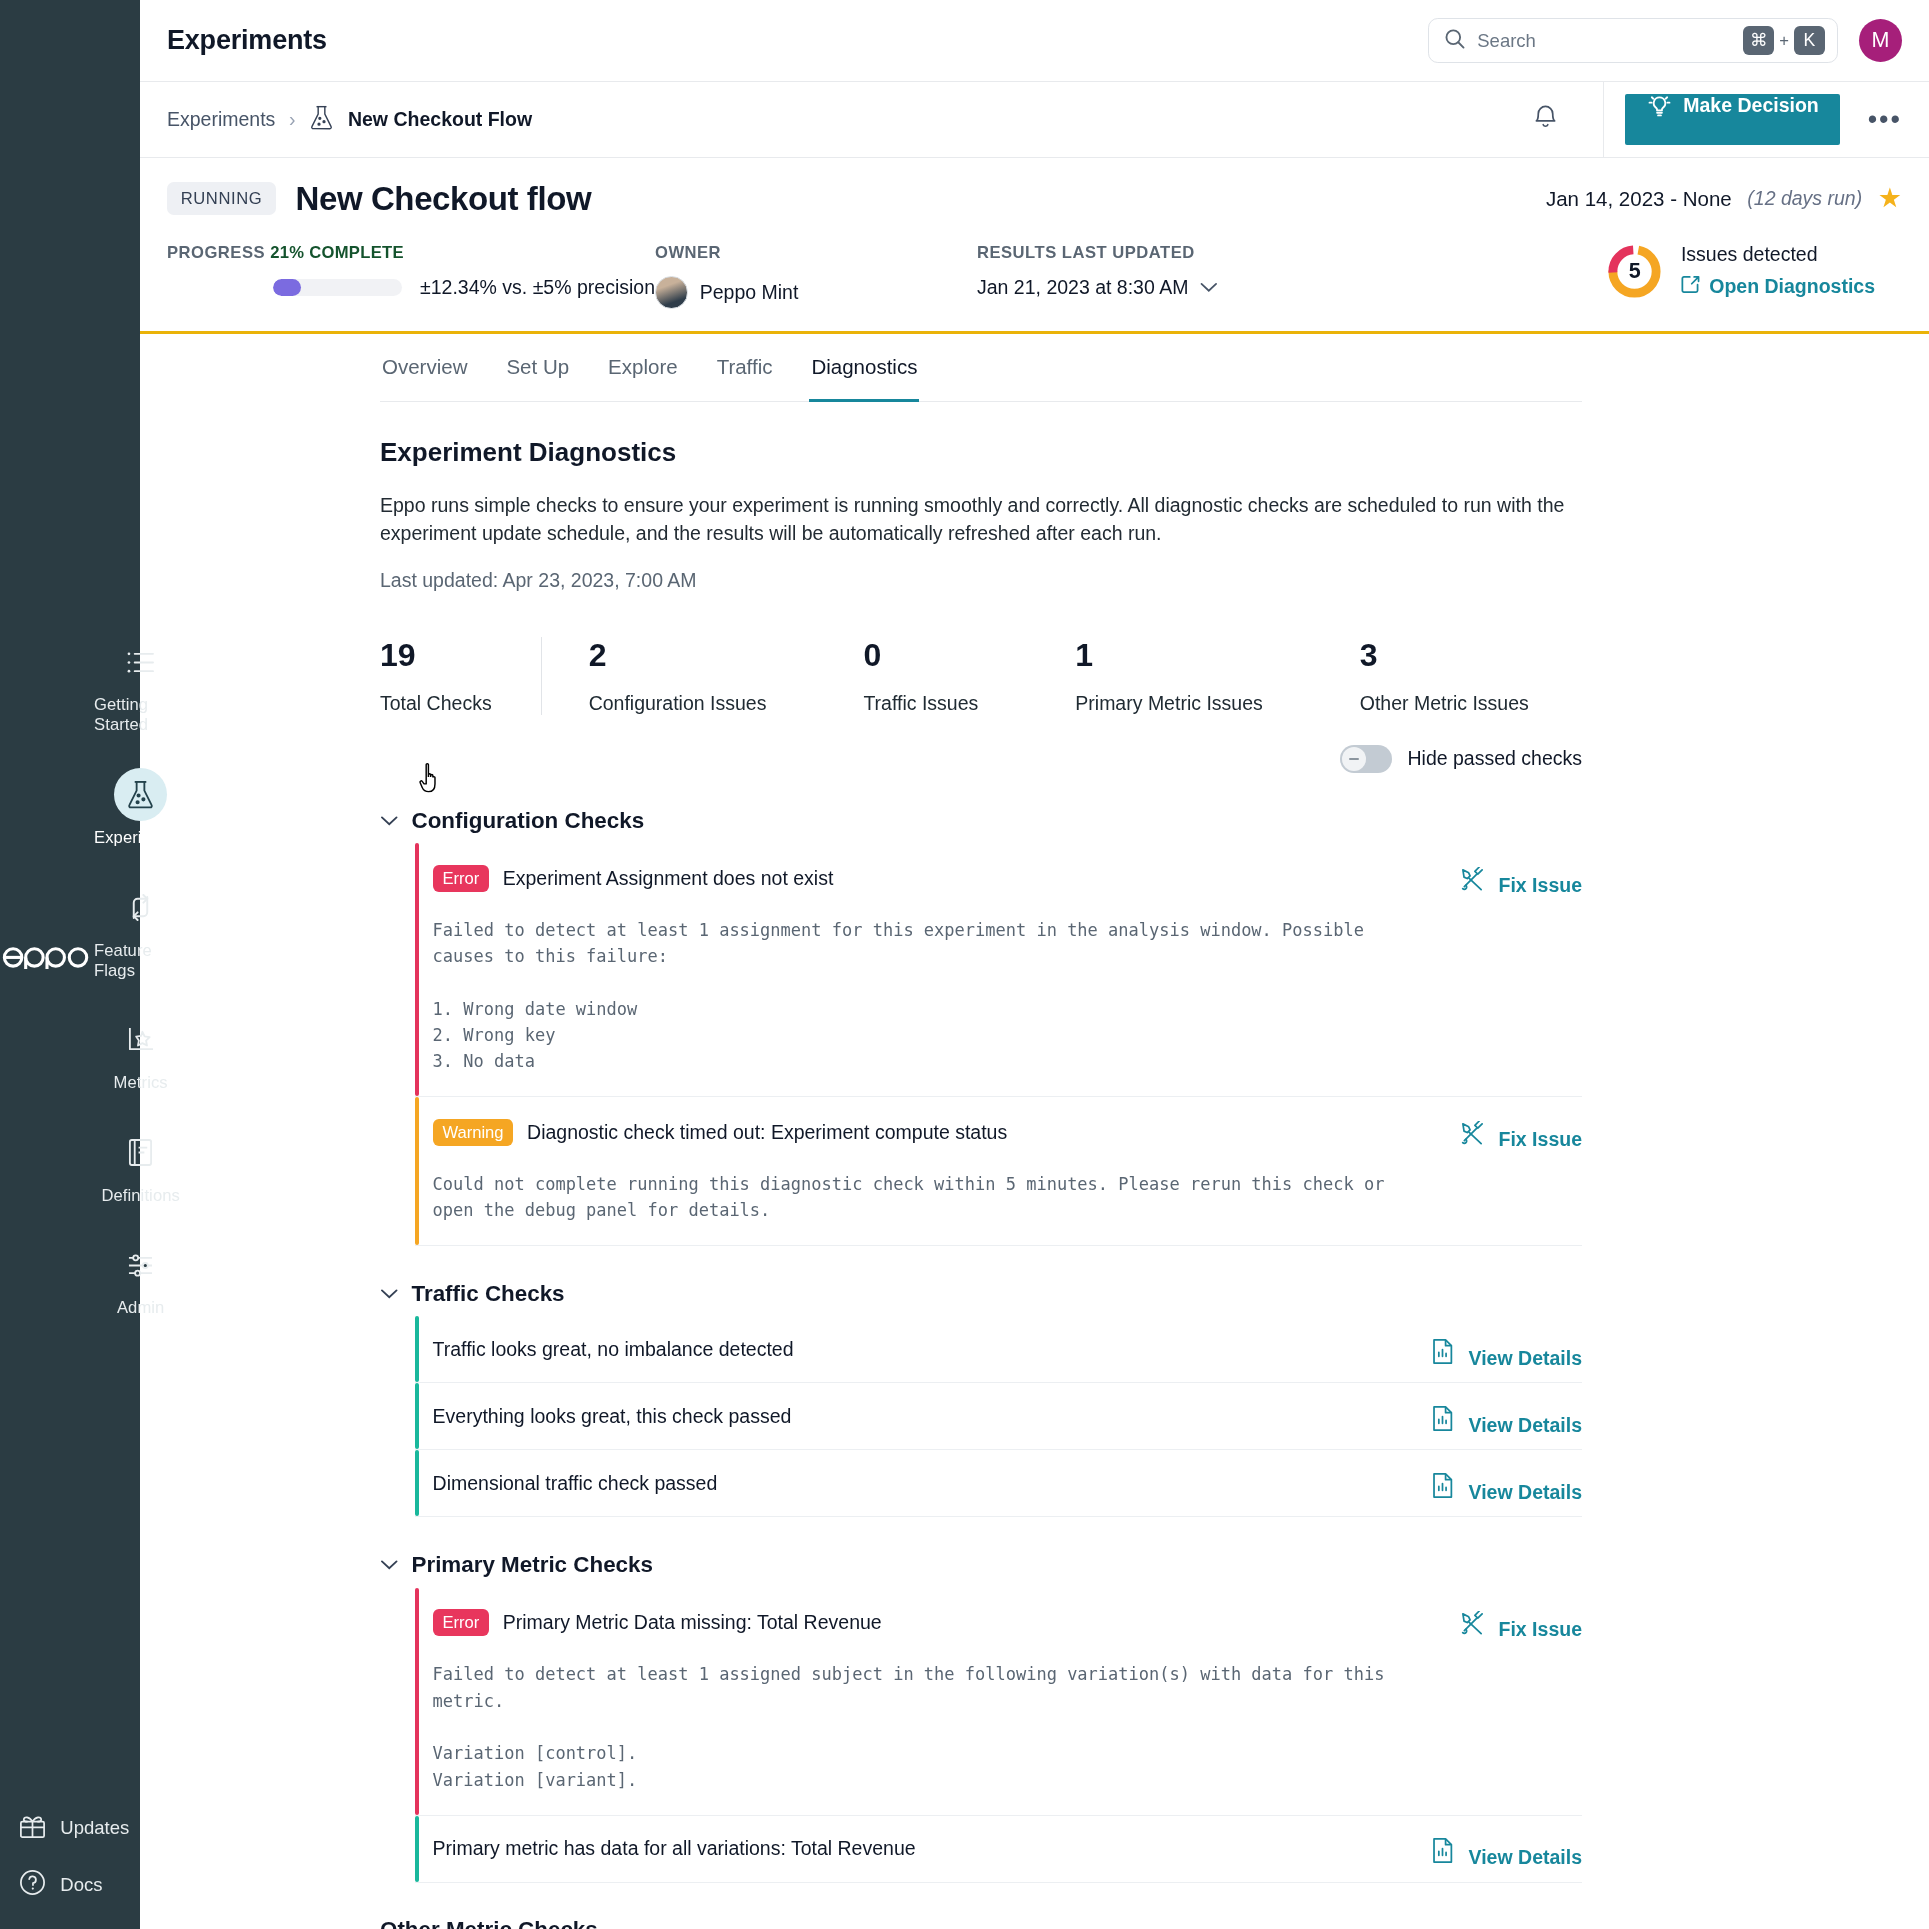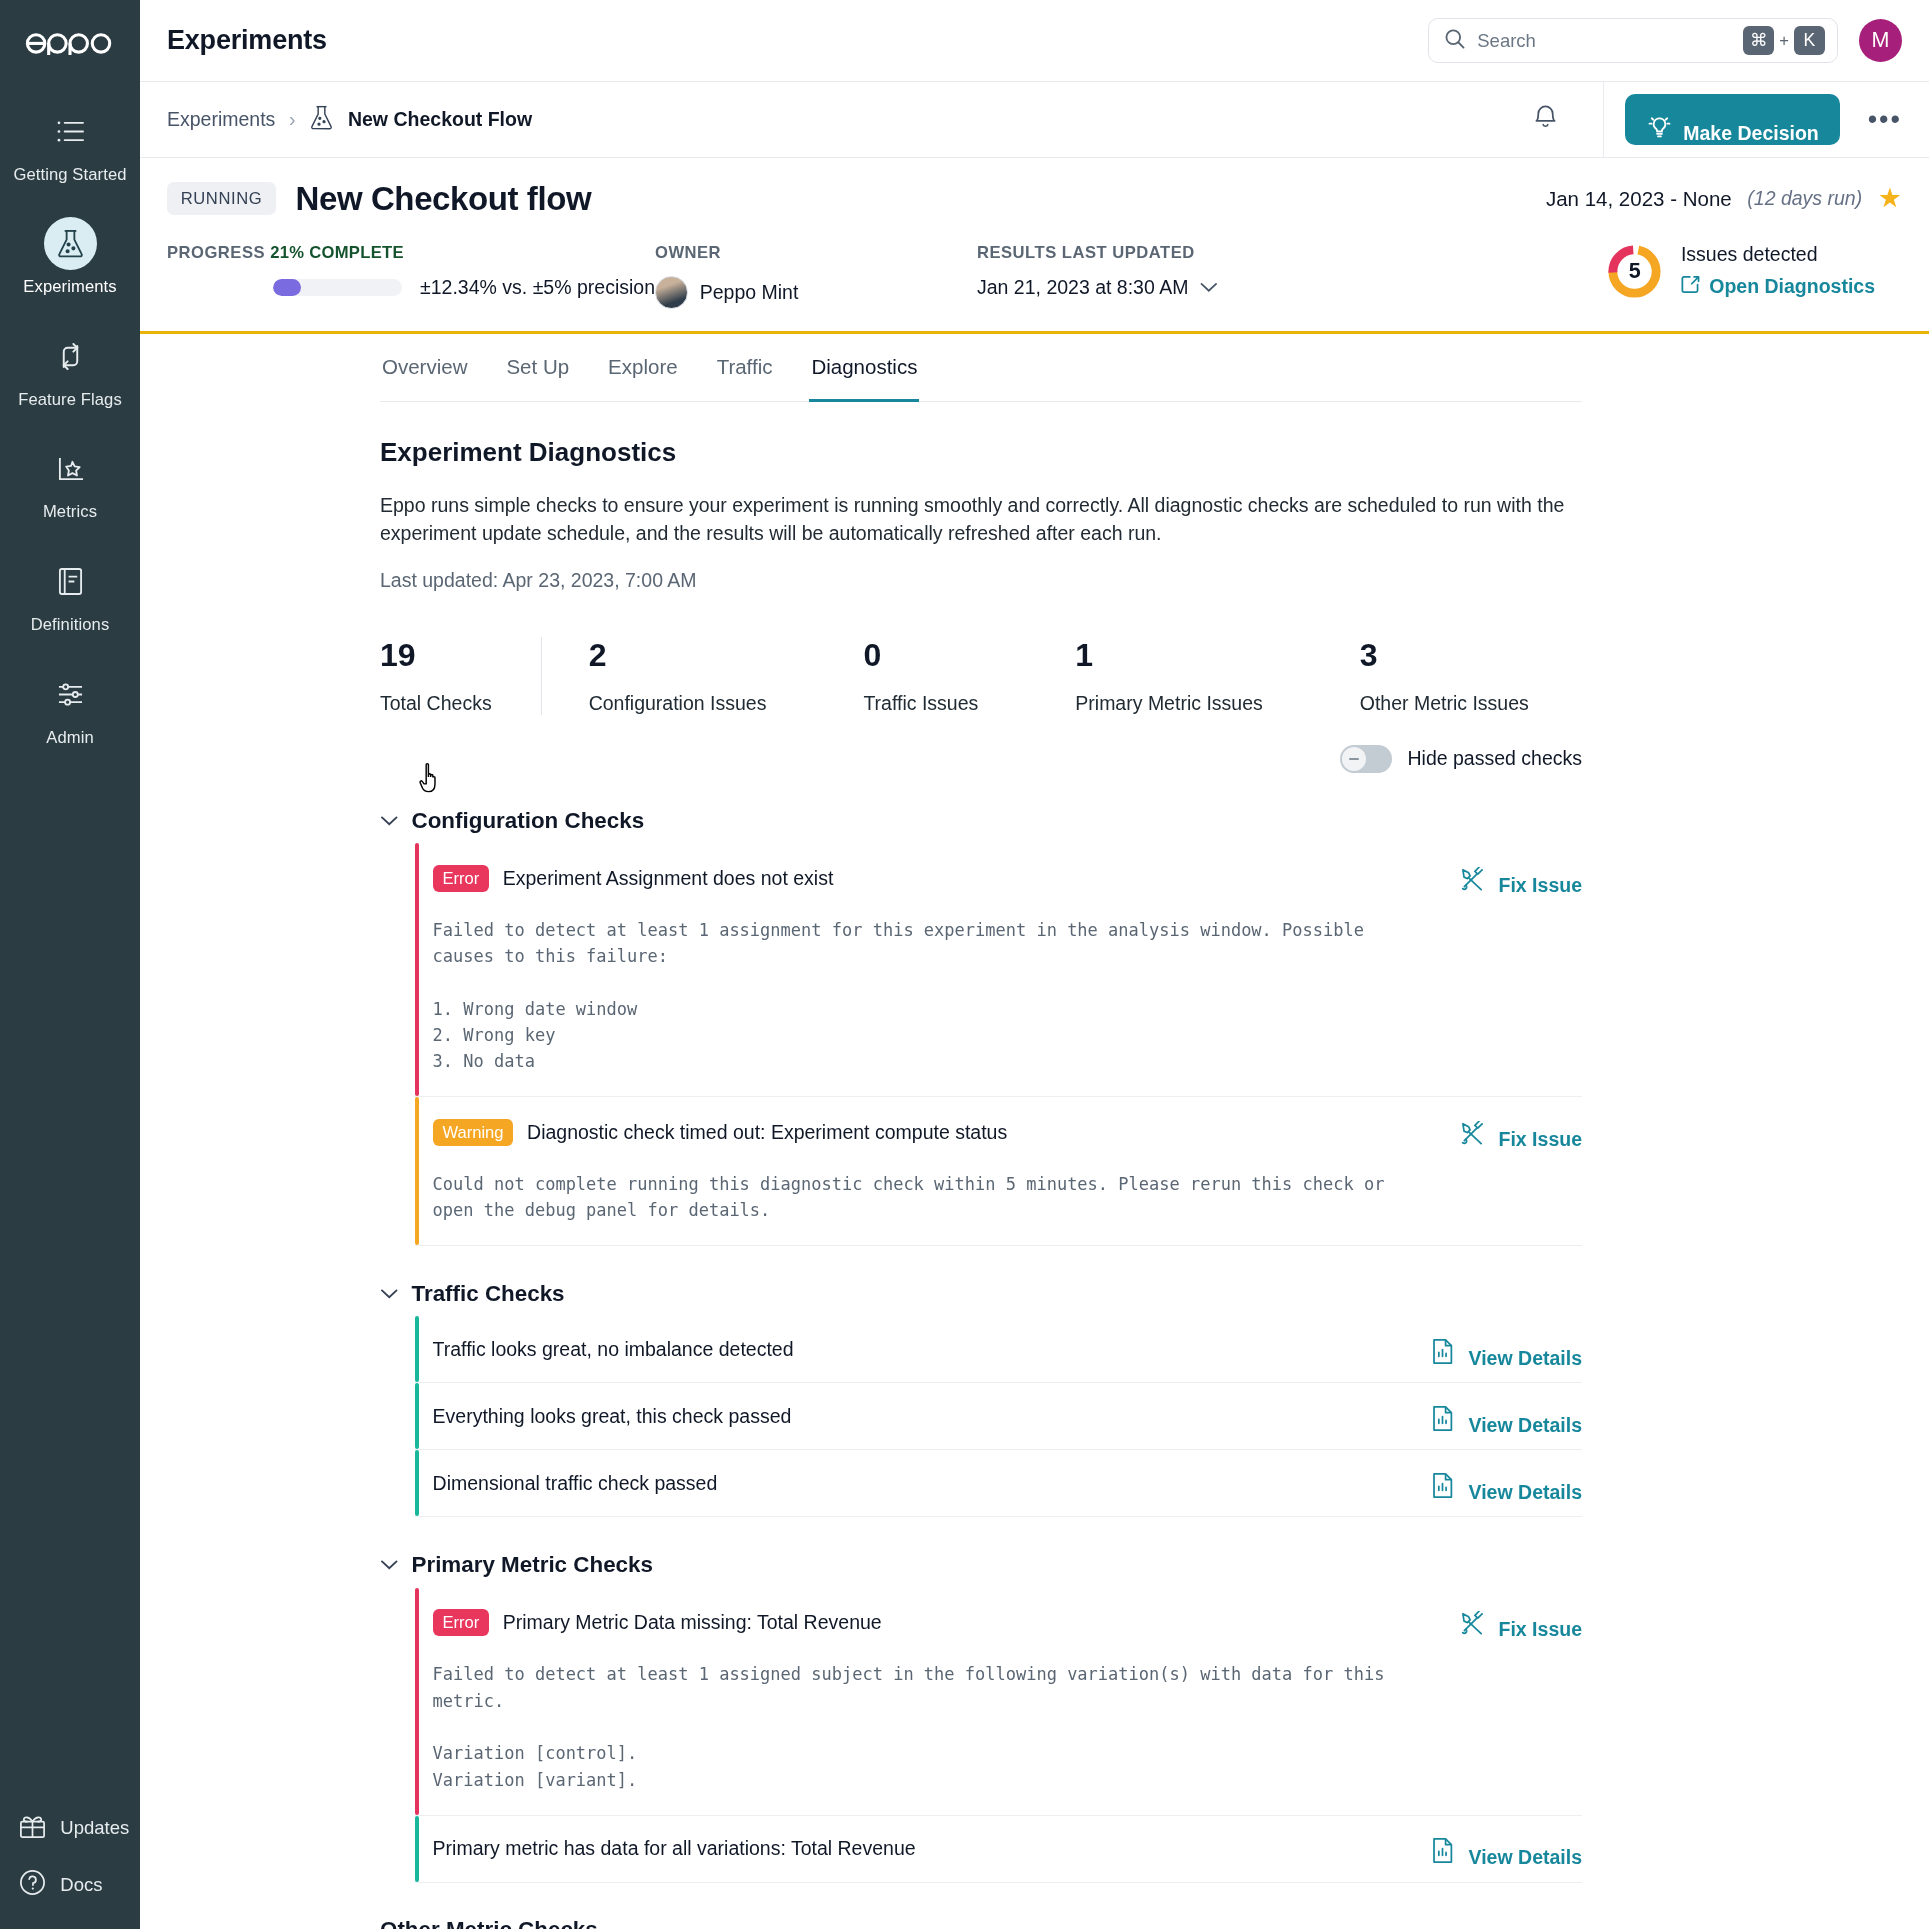--- a/index.html
+++ b/index.html
@@ -9,21 +9,21 @@
     background: #ffffff;
     overflow: hidden;
     color: #101828;
   }
   .app { display: flex; width: 1929px; height: 1929px; }
 
   
   .sidebar {
     width: 140px; flex: 0 0 140px;
     background: #2b3c43;
-    display: flex; flex-direction: column;
+    display: flex; flex-direction: row;
     align-items: center;
     padding-top: 25px;
     position: relative;
   }
   .logo { margin-bottom: 45px; }
   .logo svg { display: block; }
   .nav { width: 100%; display: flex; flex-direction: column; align-items: center; gap: 25px; }
   .nav-item {
     width: 100%; display: flex; flex-direction: column; align-items: center;
     gap: 6.8px; cursor: pointer; padding: 3.9px 0;
@@ -85,22 +85,22 @@
     padding-left: 27px; border-bottom: 1px solid #e8eaed;
   }
   .crumbs { display: flex; align-items: center; gap: 13.7px; }
   .crumb-link { font-size: 19.5px; color: #475467; cursor: pointer; }
   .crumb-sep { color: #98a2b3; font-size: 19.5px; }
   .crumb-current { font-size: 19.5px; font-weight: 700; color: #101828; }
   .crumbbar-right { display: flex; align-items: center; height: 100%; }
   .bell-wrap { padding: 0 45px; display: flex; align-items: center; cursor: pointer; }
   .divider-v { width: 1px; height: 100%; background: #e8eaed; }
   .decide-btn {
-    background: #17879c; color: #fff; border: none; border-radius: 10px;
-    height: 51px; padding: 0 21.5px; display: flex; align-items: flex-end; gap: 11.7px;
+    background: #17879c; color: #fff; border: none; border-radius: 2px;
+    height: 51px; padding: 0 21.5px; display: flex; align-items: flex-start; gap: 11.7px;
     font-size: 19.5px; font-weight: 700; cursor: pointer; margin: 0 21.5px;
     font-family: "Liberation Sans", sans-serif;
   }
   .dots-btn { padding: 0 27px 0 5.9px; cursor: pointer; color: #475467; font-size: 27px; letter-spacing: 2px; line-height: 1; }
 
   
   .exp-head { padding: 21.5px 27px 0 27px; border-bottom: 3px solid #eab308; }
   .exp-title-row { display: flex; align-items: center; justify-content: space-between; }
   .exp-title-left { display: flex; align-items: center; gap: 19.5px; }
   .pill-status {

